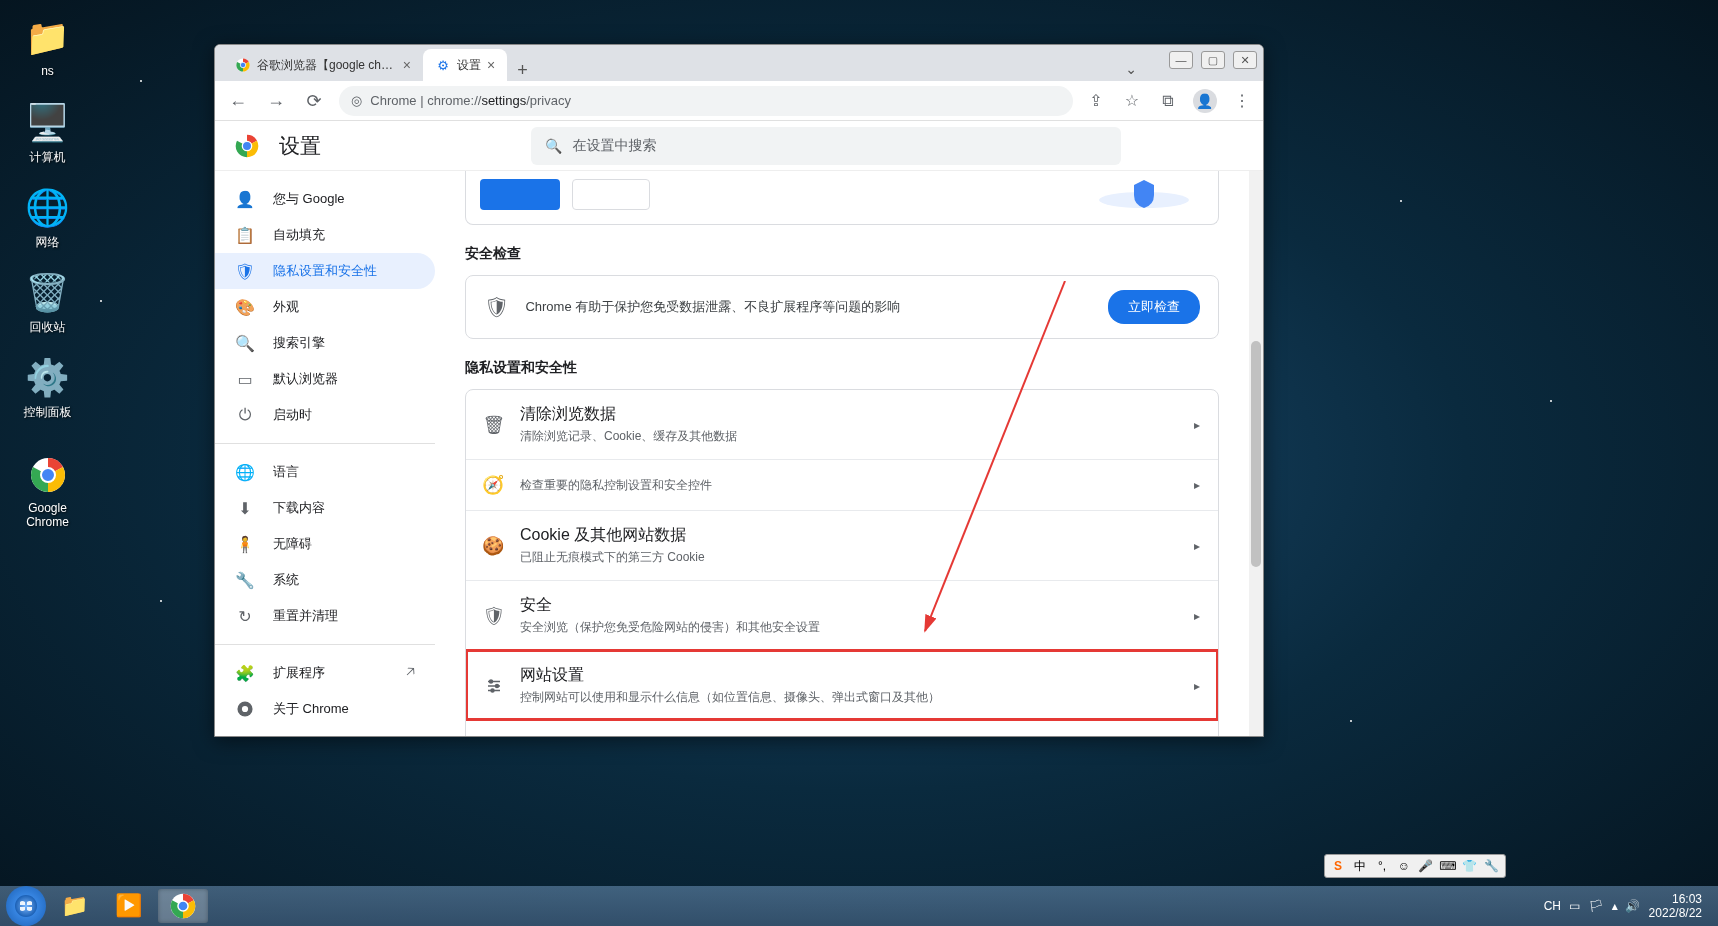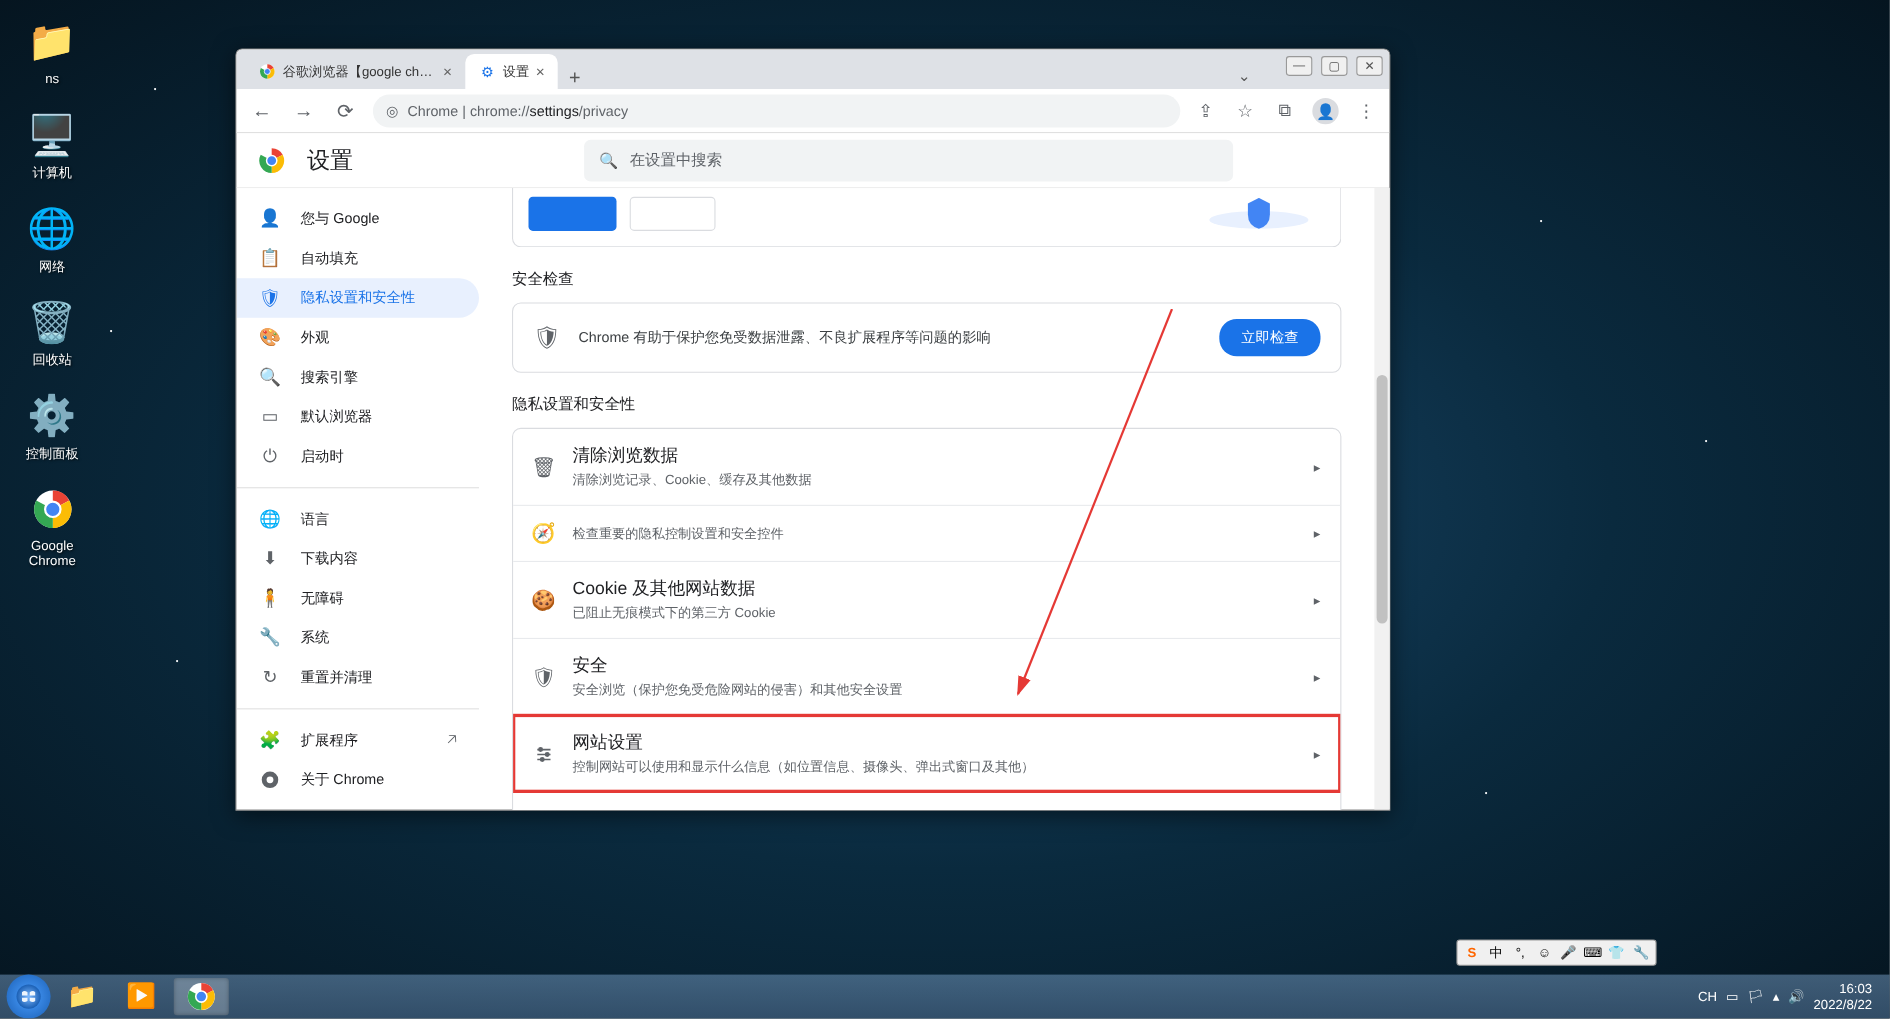--- a/index.html
+++ b/index.html
@@ -58,21 +58,21 @@
 .settings-body { flex: 1; display: flex; overflow: hidden; }
 .sidebar { width: 220px; padding: 10px 0; overflow-y: auto; }
 .sidebar-item { height: 36px; display: flex; align-items: center; padding: 0 20px; gap: 18px; font-size: 13px; color: #202124; cursor: pointer; border-radius: 0 18px 18px 0; }
 .sidebar-item.active { background: #e8f0fe; color: #1a73e8; }
 .sidebar-item.active .si-icon { color: #1a73e8; }
 .si-icon { width: 20px; color: #5f6368; display: flex; align-items: center; justify-content: center; font-size: 16px; }
 .sidebar-divider { height: 1px; background: #e0e0e0; margin: 10px 0; }
 .external-icon { margin-left: auto; font-size: 14px; color: #5f6368; }
 
 .main-content { flex: 1; overflow-y: auto; padding: 0 30px 30px 30px; position: relative; }
-.section-title { font-size: 14px; color: #202124; margin: 20px 0 12px 0; font-weight: 400; }
+.section-title { font-size: 14px; color: #202124; margin: 20px 0 12px 0; font-weight: 700; }
 
 .card { background: white; border: 1px solid #dadce0; border-radius: 8px; overflow: hidden; }
 .check-card { display: flex; align-items: center; padding: 14px 18px; gap: 16px; }
 .check-card .shield { color: #5f6368; font-size: 20px; }
 .check-card .check-text { flex: 1; font-size: 13px; color: #3c4043; }
 .check-btn { background: #1a73e8; color: white; border: none; padding: 8px 20px; border-radius: 16px; font-size: 13px; cursor: pointer; }
 
 .setting-row { display: flex; align-items: center; padding: 14px 18px; gap: 16px; border-top: 1px solid #e8eaed; cursor: pointer; }
 .setting-row:first-child { border-top: none; }
 .setting-row.highlighted { outline: 3px solid #e53935; outline-offset: -2px; justify-content: space-between; }
@@ -127,21 +127,21 @@
   <div class="icon-label">网络</div>
 </div>
 <div class="desktop-icon" style="top:270px;left:10px">
   <div class="icon-img">🗑️</div>
   <div class="icon-label">回收站</div>
 </div>
 <div class="desktop-icon" style="top:355px;left:10px">
   <div class="icon-img">⚙️</div>
   <div class="icon-label">控制面板</div>
 </div>
-<div class="desktop-icon" style="top:440px;left:10px">
+<div class="desktop-icon" style="top:452px;left:10px">
   <div class="icon-img">
     <svg width="36" height="36" viewBox="0 0 36 36">
         <circle cx="18" cy="18" r="17" fill="#fff"></circle>
         <circle cx="18" cy="18" r="7" fill="#4285f4"></circle>
         <path d="M18 1 A17 17 0 0 1 33 10 L18 18 Z" fill="#ea4335"></path>
         <path d="M33 10 A17 17 0 0 1 18 35 L18 18 Z" fill="#fbbc05"></path>
         <path d="M18 35 A17 17 0 0 1 3 10 L18 18 Z" fill="#34a853"></path>
         <circle cx="18" cy="18" r="7" fill="#4285f4" stroke="#fff" stroke-width="2"></circle>
       </svg>
   </div>

